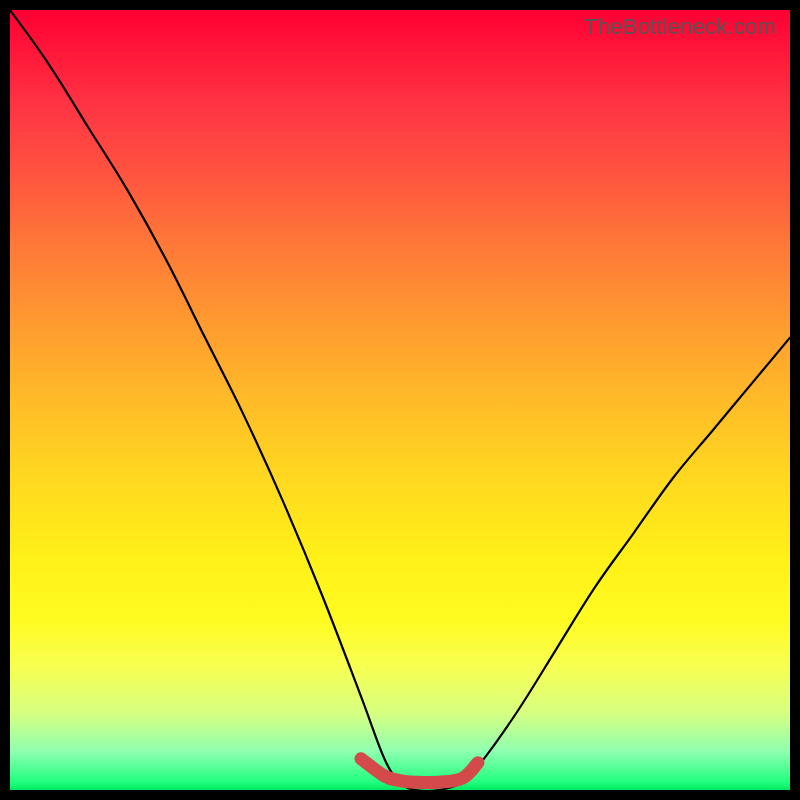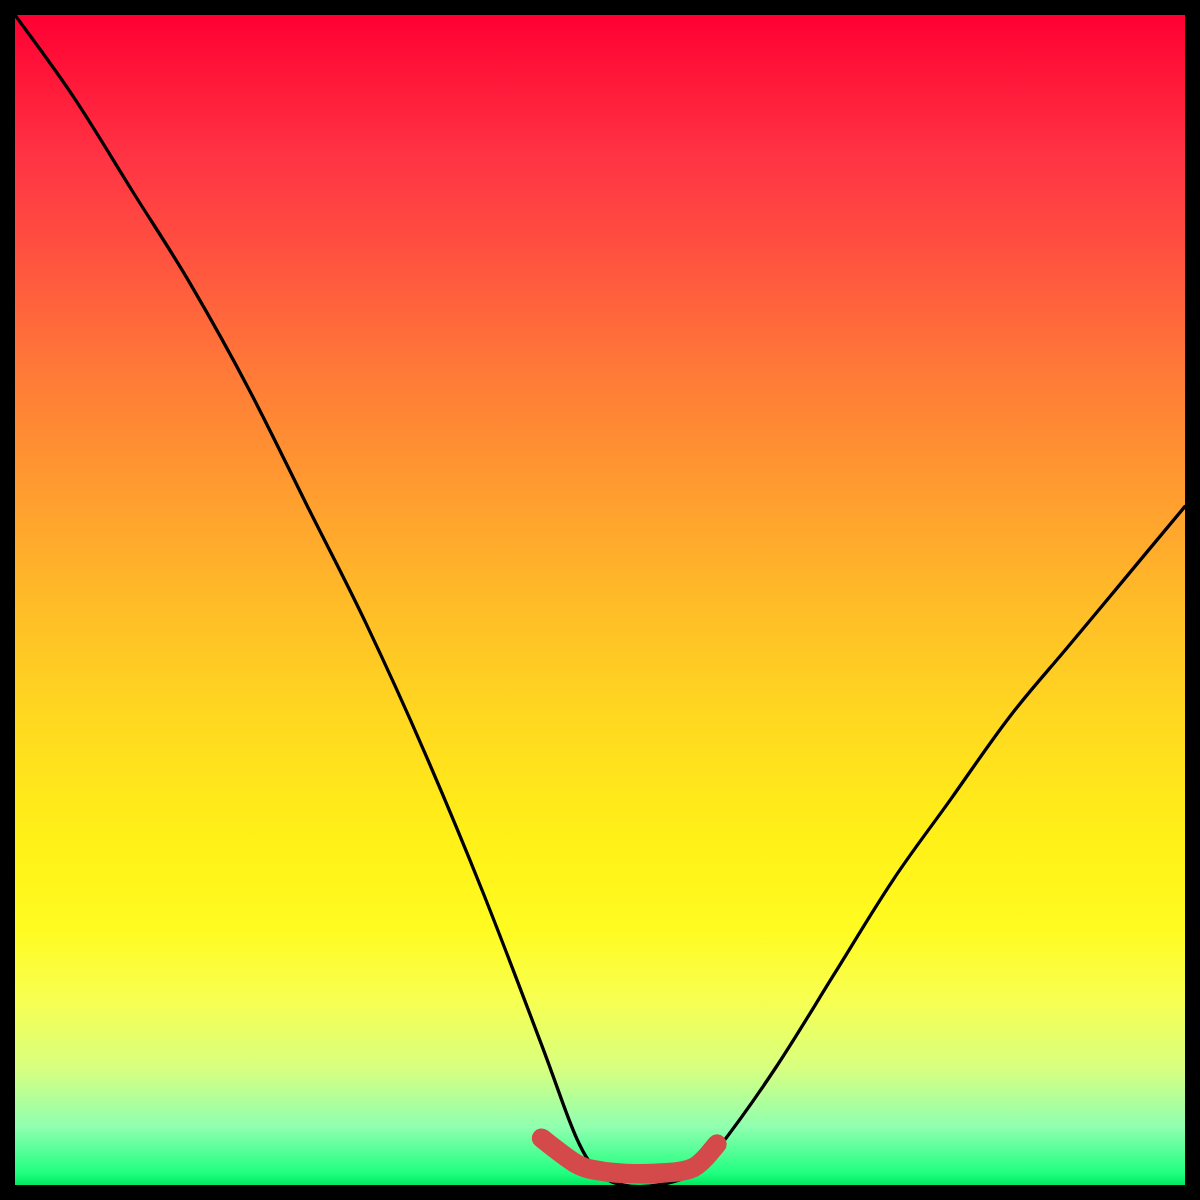--- a/index.html
+++ b/index.html
@@ -65,13 +65,14 @@
 <body>
 
 <div class="frame">
   <div class="plot-bg"></div>
 
   <svg class="curve" viewBox="0 0 780 780" preserveAspectRatio="none">
     <path id="main-curve" fill="none" stroke="#000000" stroke-width="2.2" stroke-linecap="round" d="M 0.0 0.0 C 7.0 9.8, 25.0 33.5, 39.0 54.6 C 53.0 75.7, 64.0 94.5, 78.0 117.0 C 92.0 139.5, 103.0 155.5, 117.0 179.4 C 131.0 203.3, 142.0 222.9, 156.0 249.6 C 170.0 276.3, 181.0 299.5, 195.0 327.6 C 209.0 355.7, 220.0 376.1, 234.0 405.6 C 248.0 435.1, 259.0 459.1, 273.0 491.4 C 287.0 523.7, 298.0 549.9, 312.0 585.0 C 326.0 620.1, 339.8 656.9, 351.0 686.4 C 362.2 715.9, 367.4 733.4, 374.4 748.8 C 381.4 764.2, 384.4 766.6, 390.0 772.2 C 395.6 777.8, 398.6 778.6, 405.6 780.0 C 412.6 781.4, 420.6 781.4, 429.0 780.0 C 437.4 778.6, 445.4 776.4, 452.4 772.2 C 459.4 768.0, 458.2 769.2, 468.0 756.6 C 477.8 744.0, 493.0 723.1, 507.0 702.0 C 521.0 680.9, 532.0 662.1, 546.0 639.6 C 560.0 617.1, 571.0 598.3, 585.0 577.2 C 599.0 556.1, 610.0 542.3, 624.0 522.6 C 638.0 502.9, 649.0 486.3, 663.0 468.0 C 677.0 449.7, 688.0 438.0, 702.0 421.2 C 716.0 404.4, 727.0 391.2, 741.0 374.4 C 755.0 357.6, 773.0 336.0, 780.0 327.6"></path>
     <path id="highlight-curve" fill="none" stroke="#d44a4a" stroke-width="13" stroke-linecap="round" stroke-linejoin="round" d="M 351.0 748.8 C 355.2 751.9, 367.4 762.0, 374.4 766.0 C 381.4 769.9, 384.4 769.5, 390.0 770.6 C 395.6 771.8, 398.6 771.9, 405.6 772.2 C 412.6 772.5, 420.6 772.9, 429.0 772.2 C 437.4 771.5, 445.4 771.8, 452.4 768.3 C 459.4 764.8, 465.2 755.5, 468.0 752.7"></path>
   </svg>
 
+  <div class="watermark">TheBottleneck.com</div>
 </div>
 
 </body></html>

